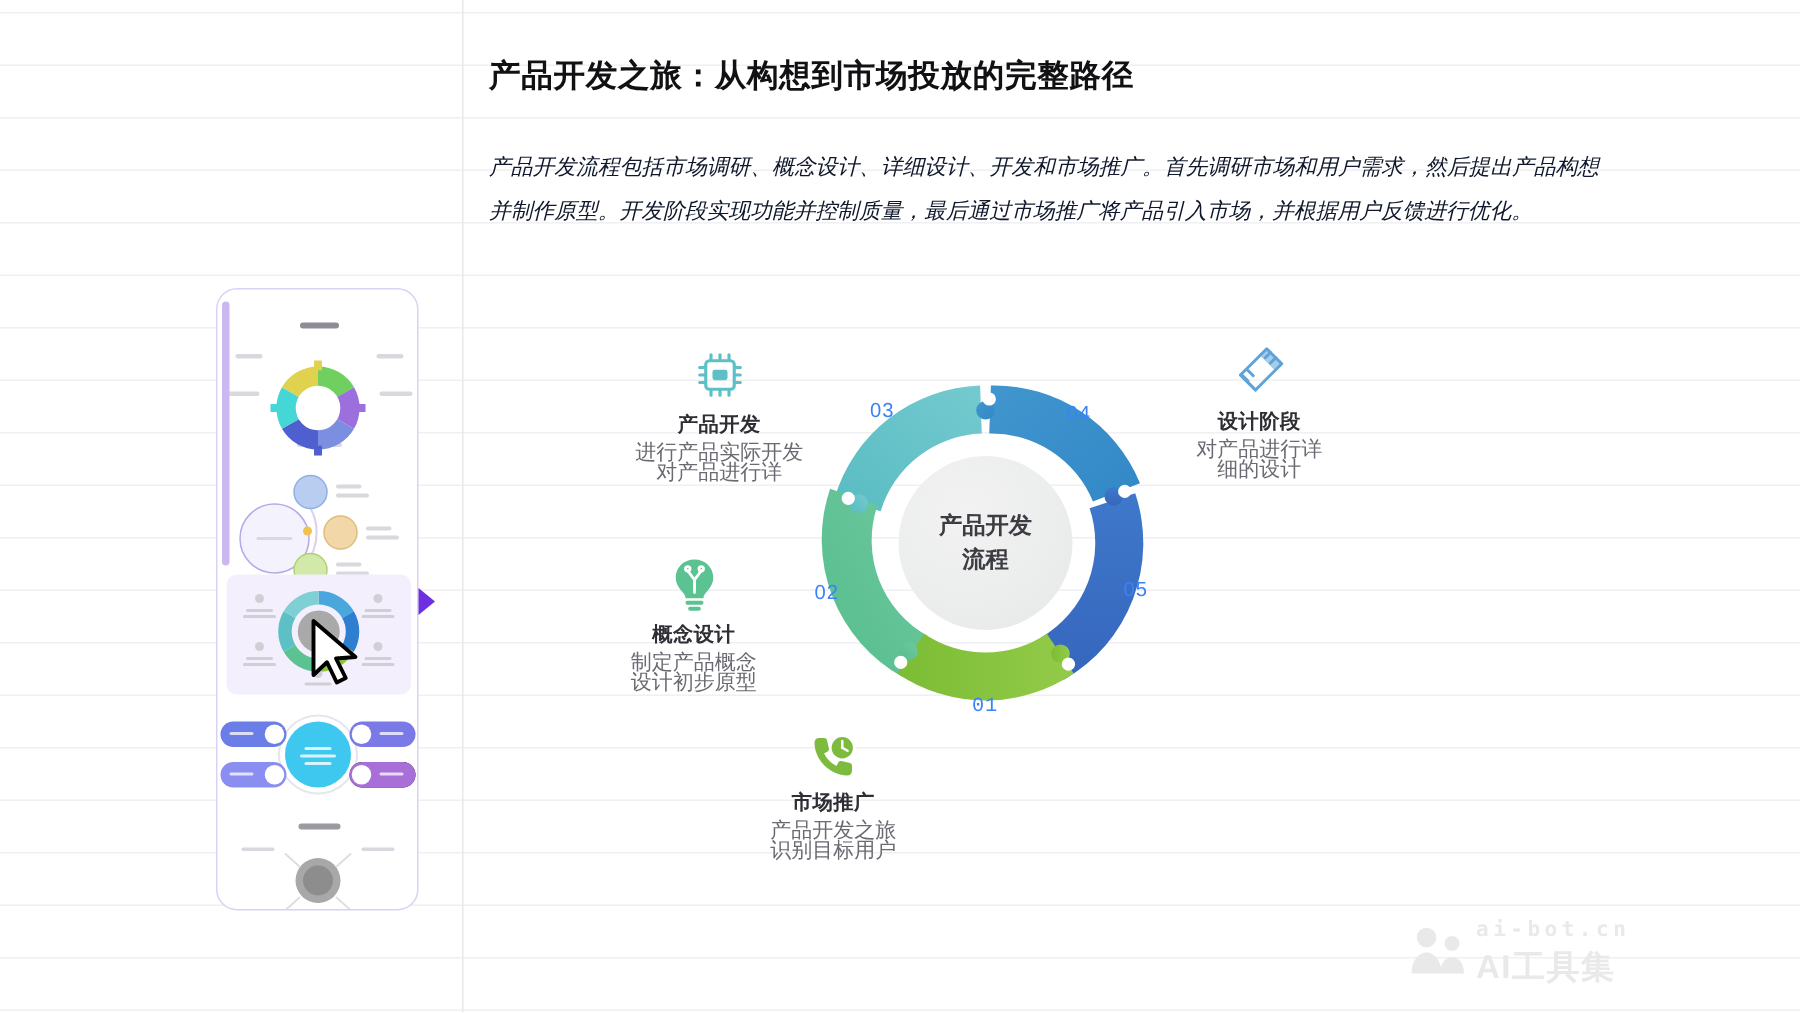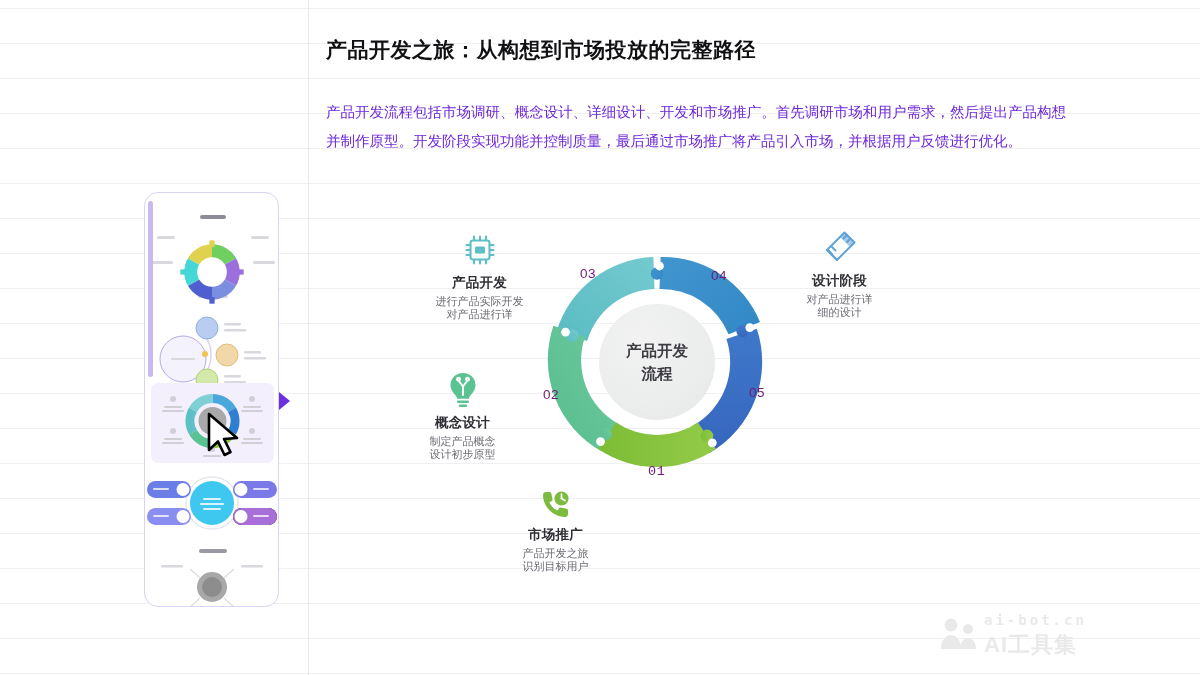--- a/index.html
+++ b/index.html
@@ -44,46 +44,46 @@
   #cursor { position: absolute; left: 207px; top: 412px; width: 34px; height: 46px; }
 
   
   #title {
     position: absolute; left: 326px; top: 36px; width: 740px;
     font-size: 21px; font-weight: bold; color: #111114; letter-spacing: .5px;
     white-space: nowrap;
   }
   #desc {
     position: absolute; left: 326px; top: 98px; width: 740px;
-    font-size: 14.5px; line-height: 29px; color: #6d28d9; text-align: justify;
+    font-size: 14.5px; line-height: 29px; color: #0f172a; text-align: justify; font-style: italic;
   }
 
   
   #donut { position: absolute; left: 540px; top: 245px; width: 234px; height: 234px; }
   #donut svg { display: block; }
   #hub {
     position: absolute; left: 599px; top: 304px; width: 116px; height: 116px;
     border-radius: 50%;
     background: radial-gradient(circle at 38% 32%, #f2f2f3 0%, #eceded 55%, #e6e7e8 100%);
   }
   #hub-text {
     position: absolute; left: 599px; top: 304px; width: 116px; height: 116px;
     display: flex; flex-direction: column; align-items: center; justify-content: center;
     font-size: 15.5px; font-weight: bold; color: #3c3c42; line-height: 23px; text-align: center;
   }
   .seg-num {
-    position: absolute; font-size: 13.5px; color: #701a75; font-weight: normal;
+    position: absolute; font-size: 13.5px; color: #3b82f6; font-weight: normal;
     letter-spacing: .6px;
   }
 
   
   .stage-label { position: absolute; text-align: center; }
   .stage-label .ico { height: 38px; display: flex; align-items: flex-end; justify-content: center; margin-bottom: 6px; }
   .stage-label .nm { font-size: 13.5px; font-weight: bold; color: #2e2e34; letter-spacing: .3px; }
-  .stage-label .ds { font-size: 11px; color: #6a6a72; line-height: 13px; margin-top: 3px; }
+  .stage-label .ds { font-size: 14px; color: #6a6a72; line-height: 13px; margin-top: 3px; }
 
   
   #watermark { position: absolute; left: 938px; top: 608px; width: 160px; height: 52px; opacity: 1; }
   #wm-top { position: absolute; left: 46px; top: 4px; font-size: 14px; letter-spacing: 3px;
             color: #e9e9e9; font-family: "DejaVu Sans Mono", monospace; font-weight: bold; }
   #wm-bot { position: absolute; left: 46px; top: 22px; font-size: 22px; letter-spacing: 1px;
             color: #e9e9e9; font-weight: bold; }
 </style>
 </head>
 <body>

